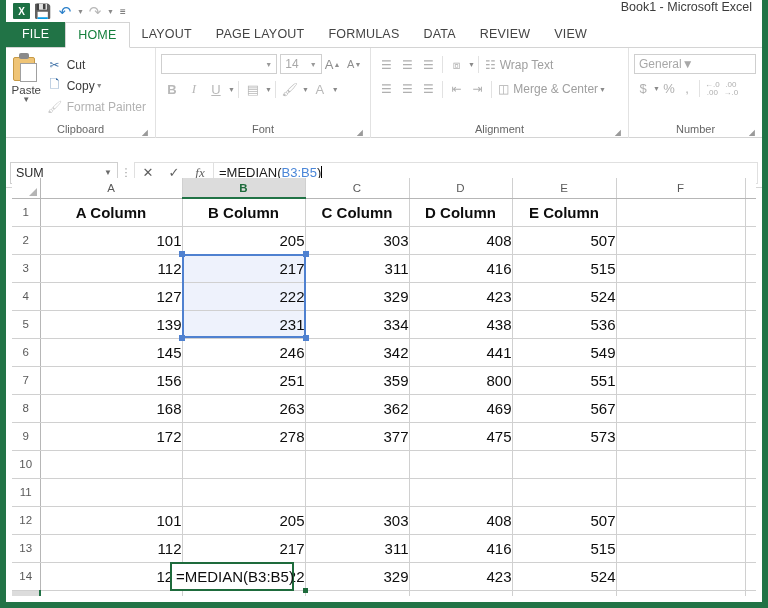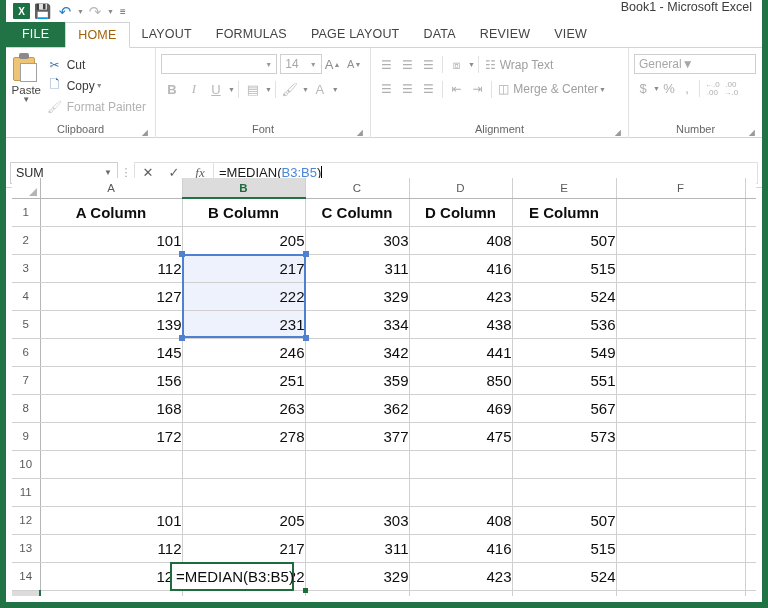--- a/index.html
+++ b/index.html
@@ -73,21 +73,21 @@
     letter-spacing: .2px;
     white-space: nowrap;
   }
   .tab.file {
     background: #217346;
     color: #ffffff;
     padding: 0 16px;
     height: 26px;
   }
   .tab.active {
-    color: #a16207;
+    color: #15803d;
     background: #ffffff;
     border: 1px solid #d4d4d4;
     border-bottom: 1px solid #ffffff;
     margin-bottom: -1px;
     position: relative; z-index: 3;
   }
 
   
   .ribbon {
     height: 90px;
@@ -394,22 +394,22 @@
     </div>
     <span class="caret-sm">▼</span>
     <span class="qat-more">≡</span>
     <div class="win-title">Book1 - Microsoft Excel</div>
   </div>
 
   <div class="tabs-row">
     <div class="tab file">FILE</div>
     <div class="tab active">HOME</div>
     <div class="tab">LAYOUT</div>
+    <div class="tab">PAGE LAYOUT</div>
     <div class="tab">FORMULAS</div>
-    <div class="tab">PAGE LAYOUT</div>
     <div class="tab">DATA</div>
     <div class="tab">REVIEW</div>
     <div class="tab">VIEW</div>
   </div>
 
   <div class="ribbon">
 
     <div class="grp" style="width:150px;">
       <div class="grp-body">
         <div class="paste-col">
@@ -655,21 +655,21 @@
             <td class="cell">549</td>
             <td class="cell"></td>
             <td class="cell"></td>
             <td class="cell"></td>
           </tr>
           <tr>
             <td class="rowhead">7</td>
             <td class="cell">156</td>
             <td class="cell">251</td>
             <td class="cell">359</td>
-            <td class="cell">850</td>
+            <td class="cell">800</td>
             <td class="cell">551</td>
             <td class="cell"></td>
             <td class="cell"></td>
             <td class="cell"></td>
           </tr>
           <tr>
             <td class="rowhead">8</td>
             <td class="cell">168</td>
             <td class="cell">263</td>
             <td class="cell">362</td>

